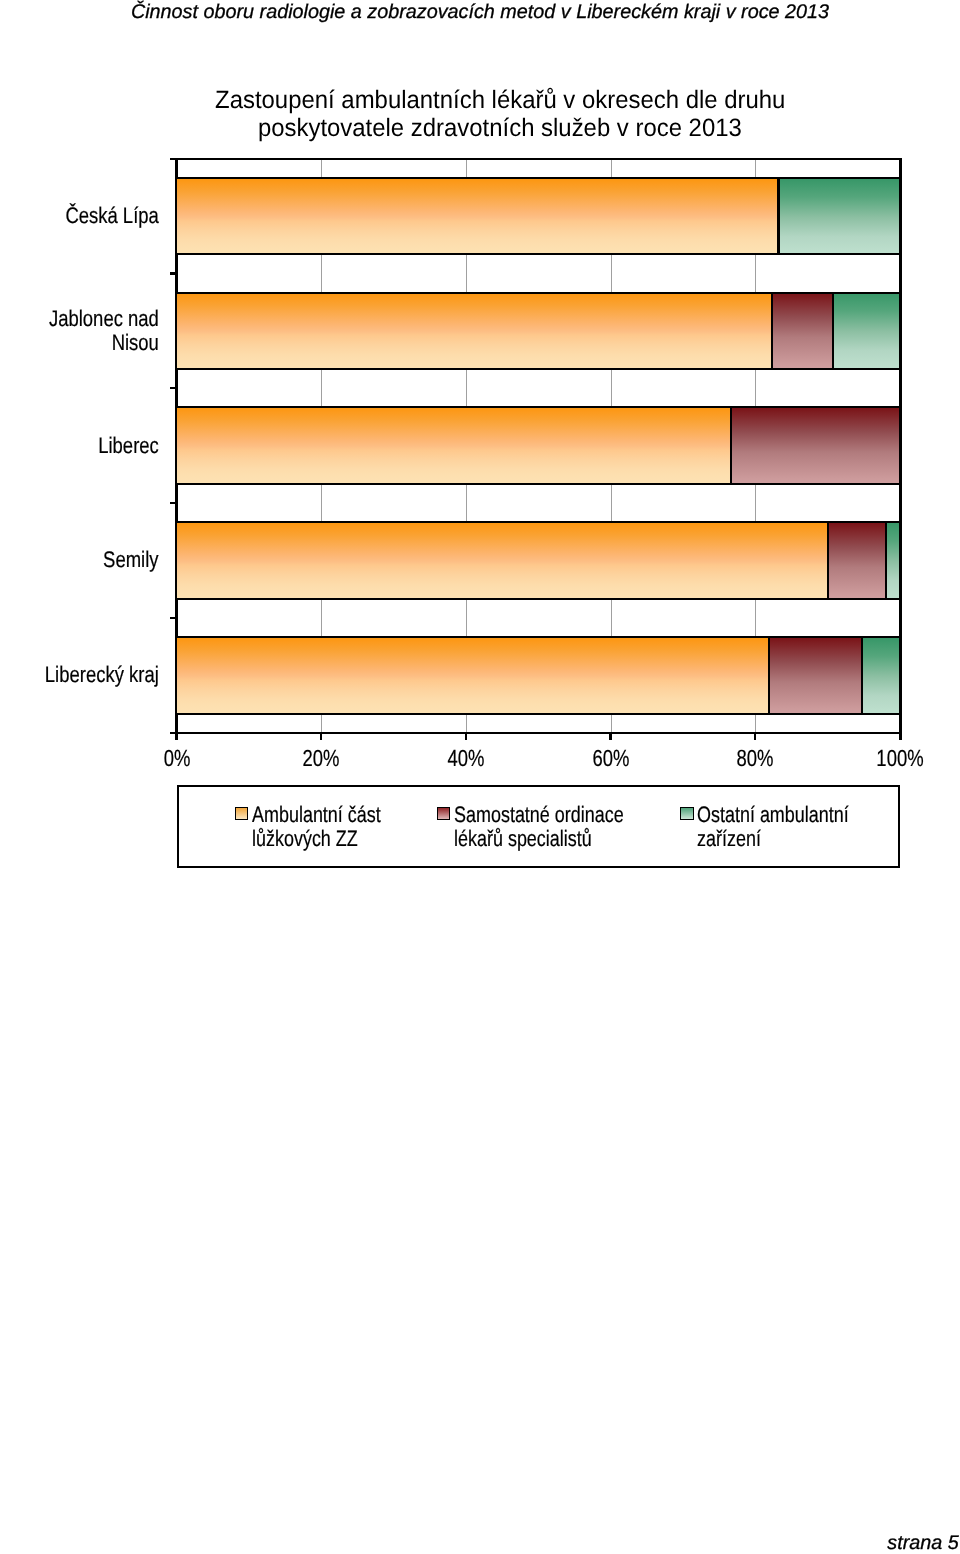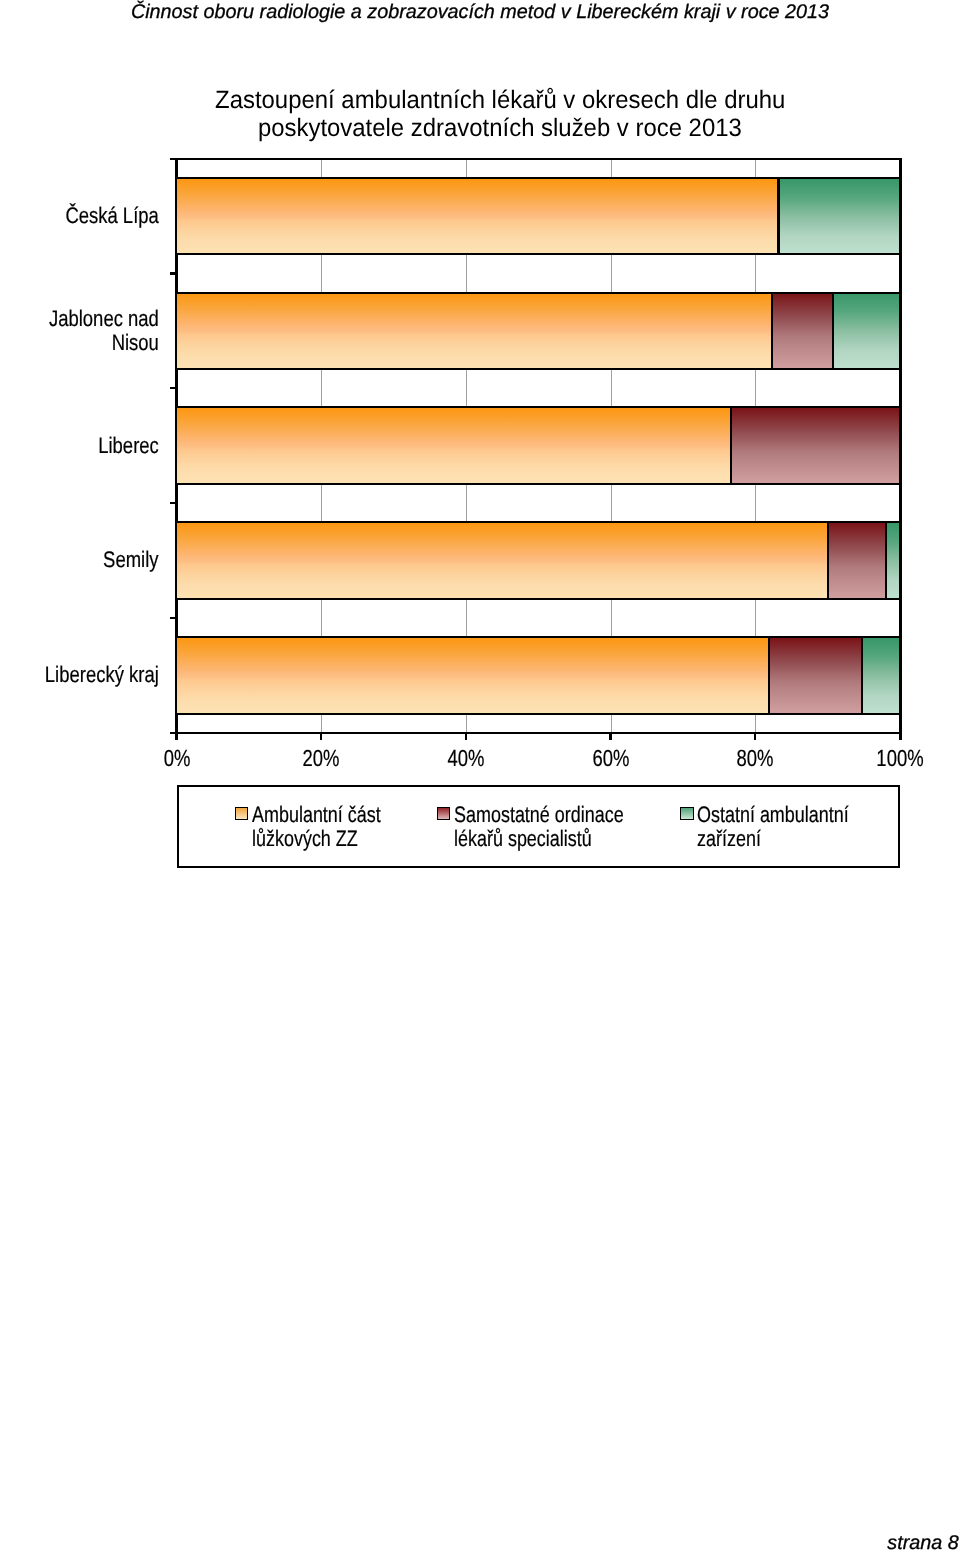--- a/index.html
+++ b/index.html
@@ -124,21 +124,21 @@
         <div class="seg s1" style="background: linear-gradient(rgb(122, 19, 23) 0%, rgb(145, 76, 80) 32%, rgb(177, 123, 125) 59%, rgb(204, 154, 155) 94%, rgb(207, 158, 159) 100%); left: 592.547px; width: 92.608px;"></div>
         <div class="seg s2" style="background: linear-gradient(rgb(55, 151, 104) 0%, rgb(85, 166, 124) 24%, rgb(140, 191, 162) 51%, rgb(178, 214, 195) 77%, rgb(188, 222, 204) 95%, rgb(190, 224, 206) 100%); left: 685.154px; width: 38.3455px;"></div>
         <div class="divider" style="left: 591.447px;"></div>
         <div class="divider" style="left: 684.054px;"></div>
         <div class="barframe"></div>
       </div>
     </div>
 
   <div id="legend"></div>
 
-  <div id="footer-right">strana 8</div>
+  <div id="footer-right">strana 5</div>
 <div class="catlabel" style="top: 203.95px; right: 801px;">
       <div>Česká Lípa</div>
     </div>
     <div class="catlabel" style="top: 306.9px; right: 801px;">
       <div>Jablonec nad</div>
       <div>Nisou</div>
     </div>
     <div class="catlabel" style="top: 433.55px; right: 801px;">
       <div>Liberec</div>
     </div>

